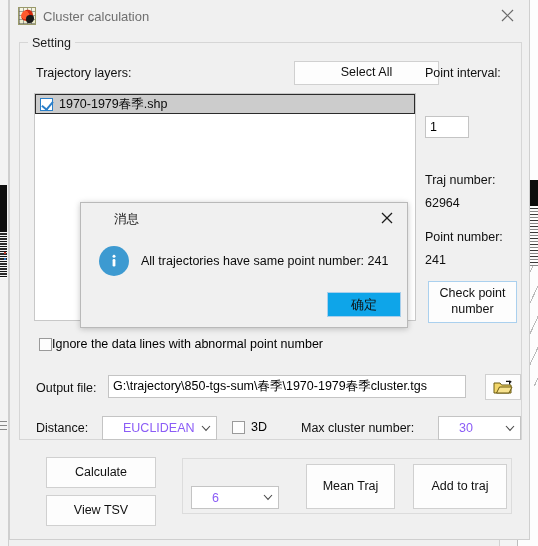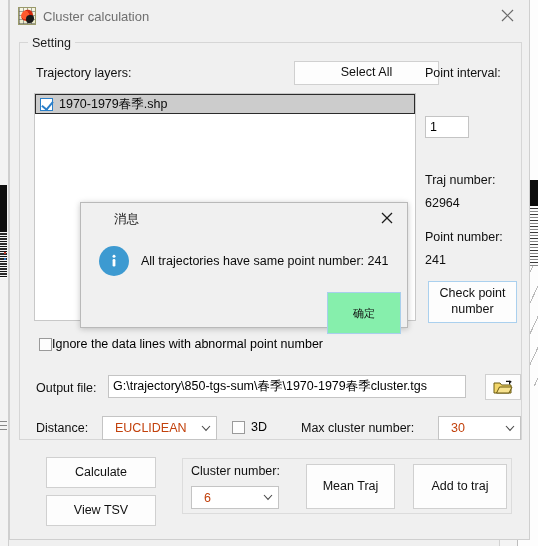--- a/index.html
+++ b/index.html
@@ -308,23 +308,23 @@
     position: absolute;
     background: #ffffff;
     border: 1px solid #c4c4c4;
     box-sizing: border-box;
     display: flex;
     align-items: center;
     cursor: default;
   }
   .combo .combo-value {
     flex: 1 1 auto;
-    padding-left: 12px;
-    font-size: 12.5px;
-    color: #c2410c;
+    padding-left: 20px;
+    font-size: 12.5px;
+    color: #8b5cf6;
     white-space: nowrap;
     overflow: hidden;
   }
   .combo .chev {
     flex: 0 0 auto;
     width: 20px;
     display: flex; align-items: center; justify-content: center;
   }
   #distance-combo { left: 92px; top: 416px; width: 115px; height: 24px; }
   #three-d-row {
@@ -394,26 +394,26 @@
   #message-text {
     position: absolute;
     left: 60px; top: 51px;
     width: 258px;
     font-size: 12.5px;
     color: #0a0a0a;
   }
   #message-ok-button {
     position: absolute;
     left: 246px; top: 89px;
-    width: 74px; height: 42px;
-    background: #86efac;
+    width: 74px; height: 25px;
+    background: #0ea5e9;
     border: 1px solid #a8cfec;
     box-sizing: border-box;
     font-family: inherit;
-    font-size: 11px;
+    font-size: 13px;
     color: #101010;
     display: flex; align-items: center; justify-content: center;
     cursor: default;
   }
 </style>
 </head>
 <body>
 
 <div id="desktop-backdrop">
   <div class="bg-left-panel"></div>
@@ -512,21 +512,20 @@
       <svg width="10" height="7" viewBox="0 0 10 7" aria-hidden="true">
         <path d="M1 1 L5 5.4 L9 1" fill="none" stroke="#4a4a4a" stroke-width="1.1"></path>
       </svg>
     </span>
   </div>
 
   <div class="btn" id="view-tsv-button">View TSV</div>
   <div class="btn" id="calculate-button">Calculate</div>
 
   <div id="cluster-group"></div>
-  <div class="lbl" id="label-cluster-number">Cluster number:</div>
   <div class="combo" id="cluster-number-combo">
     <span class="combo-value">6</span>
     <span class="chev">
       <svg width="10" height="7" viewBox="0 0 10 7" aria-hidden="true">
         <path d="M1 1 L5 5.4 L9 1" fill="none" stroke="#4a4a4a" stroke-width="1.1"></path>
       </svg>
     </span>
   </div>
   <div class="btn" id="mean-traj-button">Mean Traj</div>
   <div class="btn" id="add-to-traj-button">Add to traj</div>

